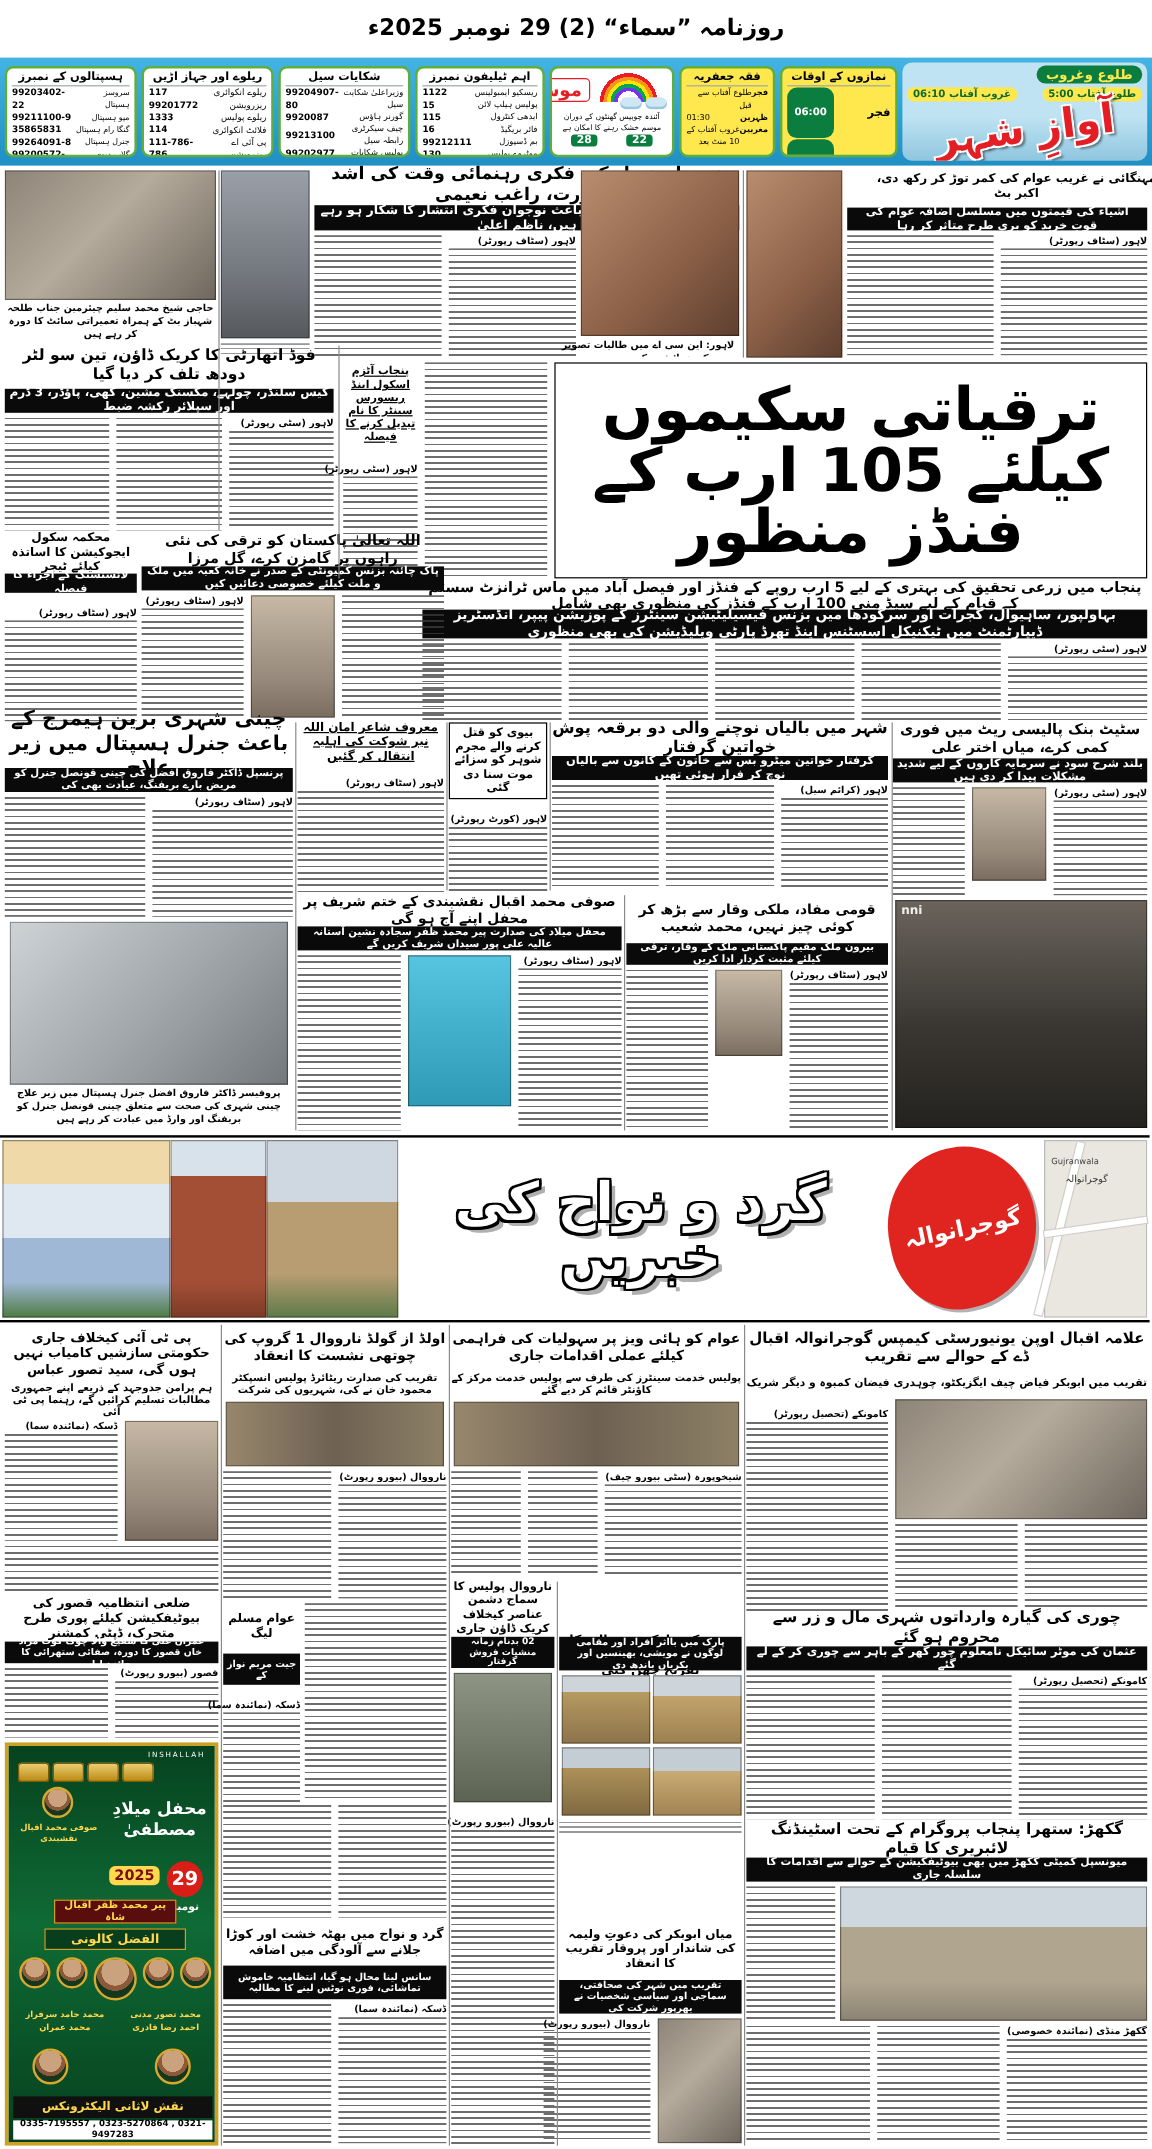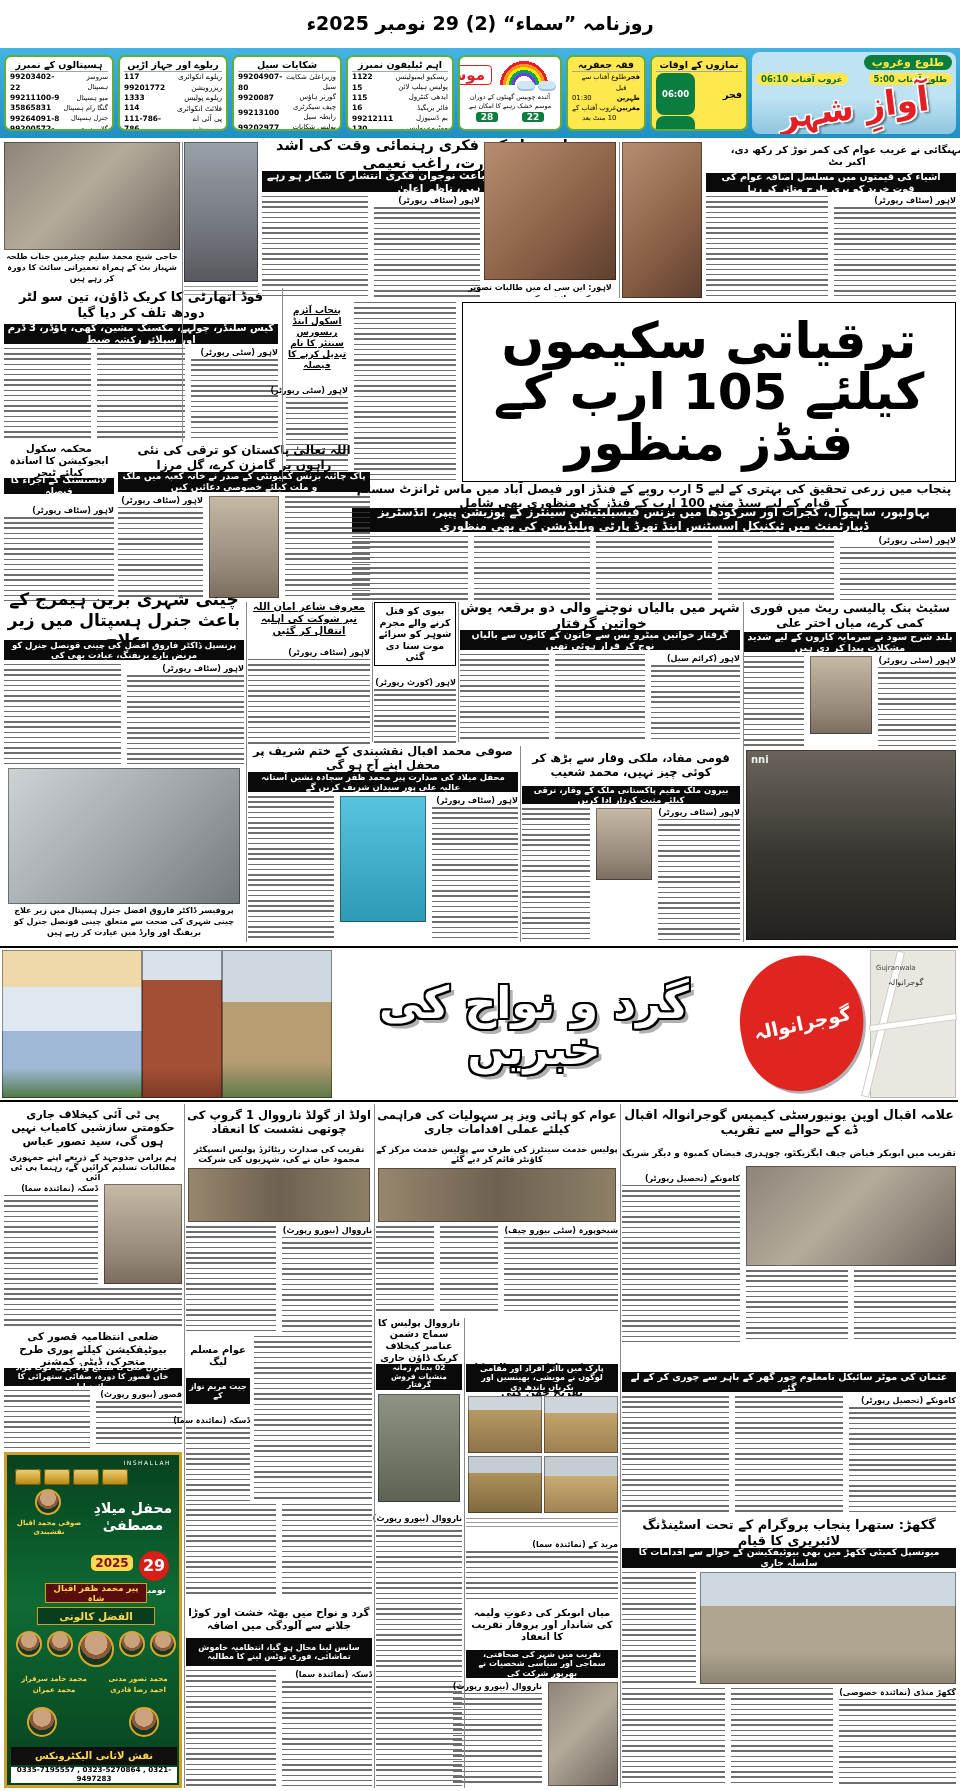--- a/index.html
+++ b/index.html
@@ -537,24 +537,20 @@
 
   <div class="abs hl" style="left:466px;top:1318px;width:152px;height:44px;font-size:10.5px;margin-top:40px;">مرید کے: پارکس بدحالی کا شکار شہریوں کی سیر و تفریح چھن گئی</div>
   <div class="abs bar" style="left:466px;top:1364px;width:152px;height:28px;font-size:8px;">پارک میں بااثر افراد اور مقامی لوگوں نے مویشی، بھینسیں اور بکریاں باندھ دی</div>
   <div class="abs" style="left:466px;top:1396px;width:152px;height:118px;display:flex;flex-wrap:wrap;gap:2px;">
     <div class="photo" style="flex:0 0 74px;height:57px;background:linear-gradient(180deg,#cdd5da 0 30%,#c2a36b 30%,#9c8050);"></div>
     <div class="photo" style="flex:0 0 74px;height:57px;background:linear-gradient(180deg,#cdd5da 0 25%,#b59a62 25%,#8d734a);"></div>
     <div class="photo" style="flex:0 0 74px;height:57px;background:linear-gradient(180deg,#c4cdd4 0 35%,#c9ab74 35%,#a08353);"></div>
     <div class="photo" style="flex:0 0 74px;height:57px;background:linear-gradient(180deg,#c4cdd4 0 30%,#ad9158 30%,#7f6941);"></div>
   </div>
   <div class="abs capsim" style="left:466px;top:1518px;width:152px;height:10px;"></div>
-  <div class="abs" style="left:466px;top:1532px;width:152px;height:66px;">
-    <span class="dl">مرید کے (نمائندہ سما)</span>
-    <div class="sim" style="height:50px;"></div>
-  </div>
 
   <div class="abs hl" style="left:466px;top:1602px;width:152px;height:46px;font-size:10px;">میاں ابوبکر کی دعوتِ ولیمہ کی شاندار اور پروقار تقریب کا انعقاد</div>
   <div class="abs bar" style="left:466px;top:1650px;width:152px;height:28px;font-size:8px;">تقریب میں شہر کی صحافتی، سماجی اور سیاسی شخصیات نے بھرپور شرکت کی</div>
   <div class="abs cols" style="left:466px;top:1682px;width:152px;height:104px;">
     <div class="photo ph-a" style="flex:0 0 70px;"></div>
     <div>
         <span class="dl">نارووال (بیورو رپورٹ)</span>
         <div class="sim"></div>
       </div>
   </div>
@@ -564,20 +560,21 @@
   <div class="abs photo ph-a" style="left:746px;top:1166px;width:210px;height:100px;"></div>
   <div class="abs" style="left:622px;top:1166px;width:118px;height:174px;">
     <span class="dl">کامونکے (تحصیل رپورٹر)</span>
     <div class="sim" style="height:158px;"></div>
   </div>
   <div class="abs cols" style="left:746px;top:1270px;width:210px;height:70px;">
     <div class="sim"></div>
       <div class="sim"></div>
   </div>
 
+  <div class="abs hl" style="left:622px;top:1344px;width:334px;height:26px;font-size:13px;">چوری کی گیارہ وارداتوں شہری مال و زر سے محروم ہو گئے</div>
   <div class="abs bar" style="left:622px;top:1372px;width:334px;height:20px;font-size:9.5px;">عثمان کی موٹر سائیکل نامعلوم چور گھر کے باہر سے چوری کر کے لے گئے</div>
   <div class="abs cols" style="left:622px;top:1396px;width:334px;height:120px;">
     <div>
         <span class="dl">کامونکے (تحصیل رپورٹر)</span>
         <div class="sim"></div>
       </div>
     <div class="sim"></div>
       <div class="sim"></div>
   </div>
 

